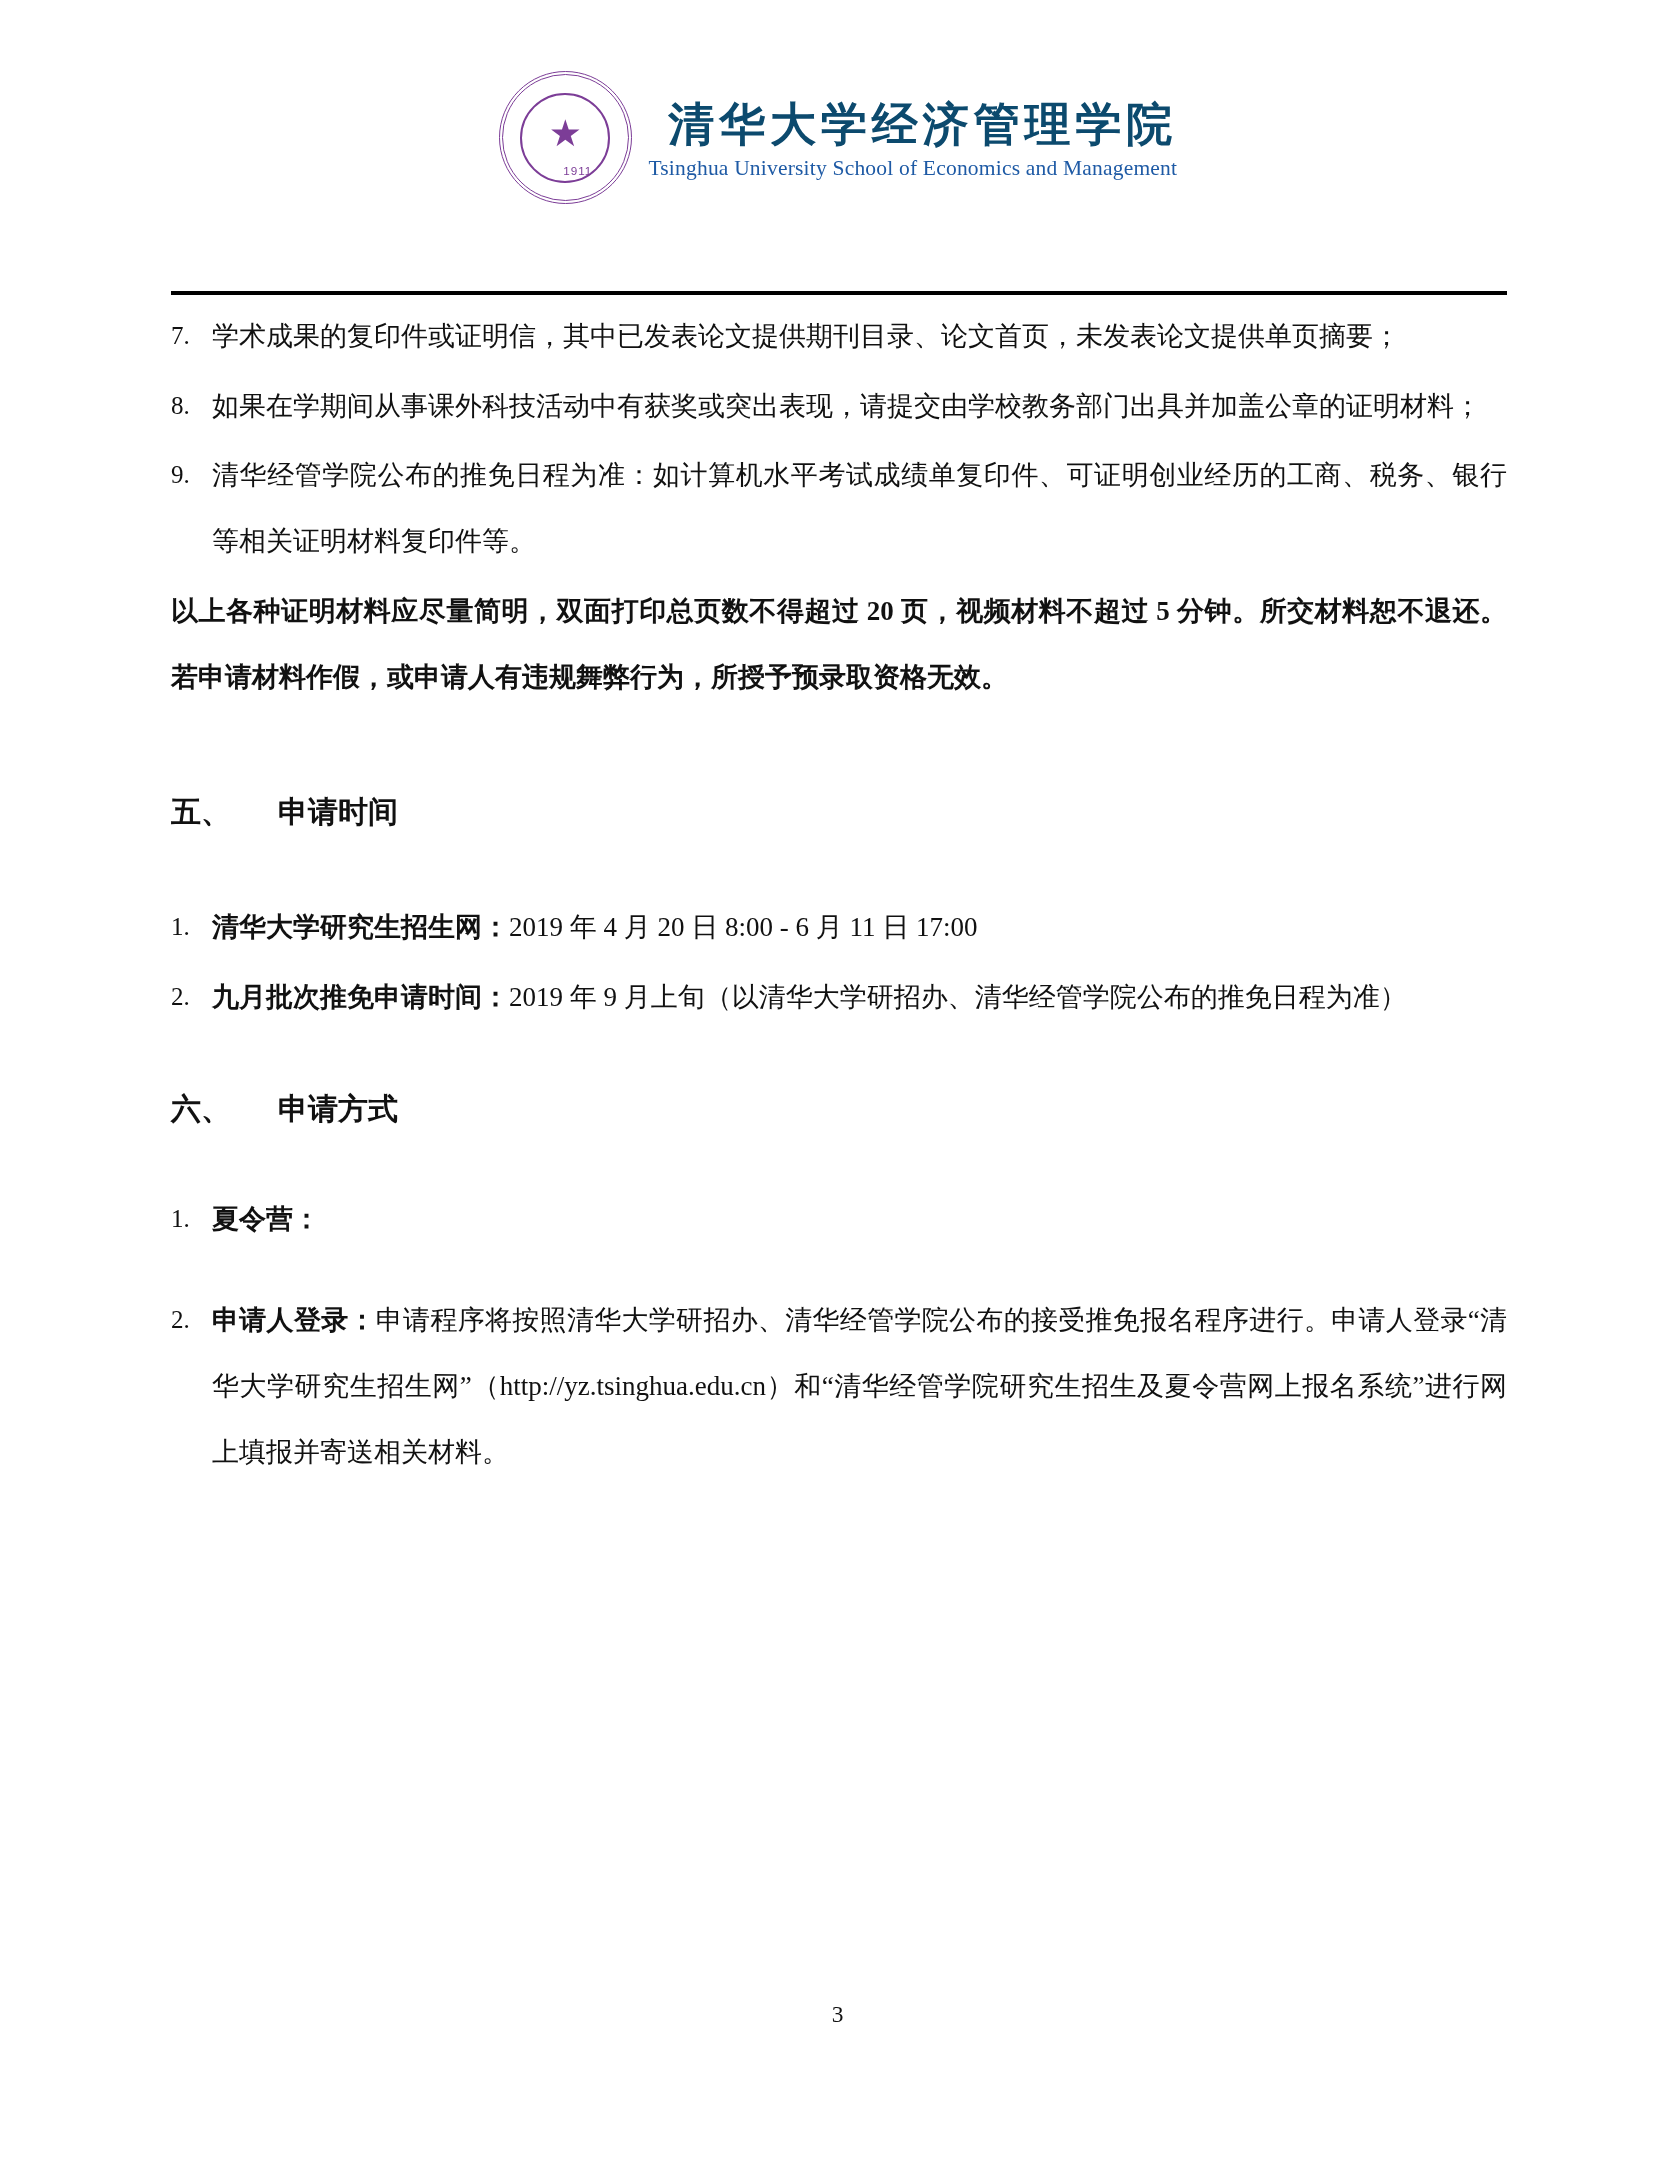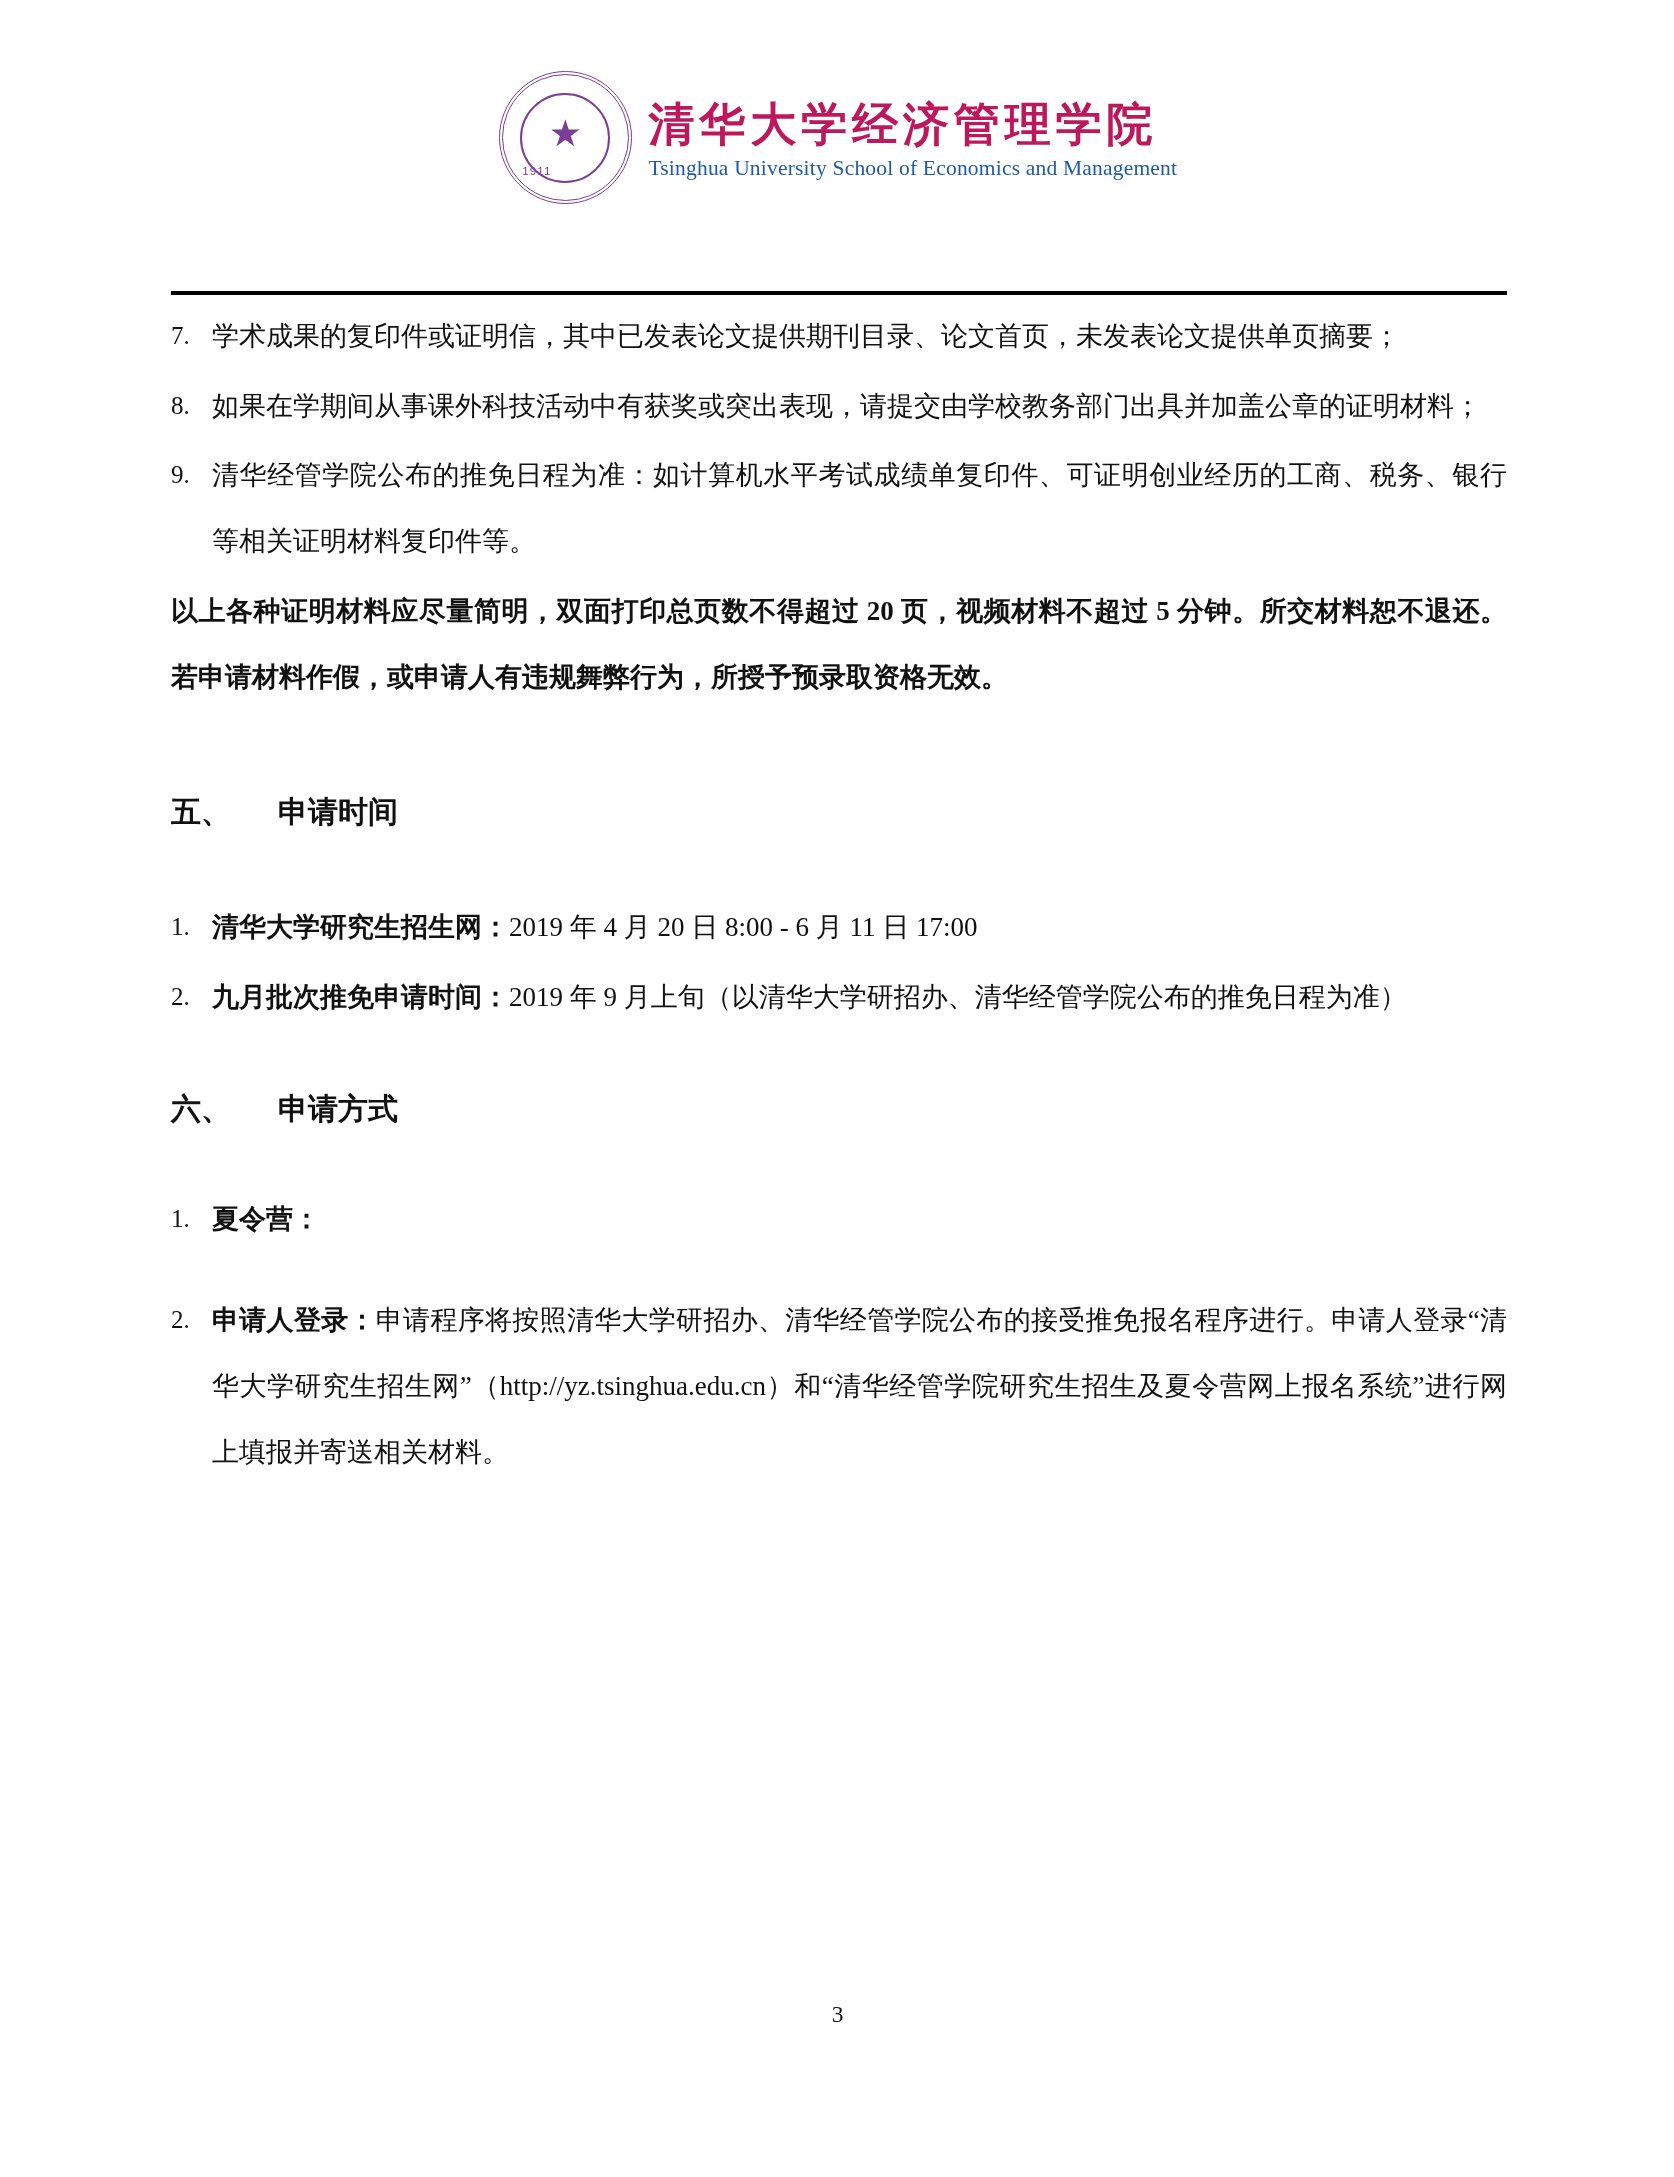--- a/index.html
+++ b/index.html
@@ -42,34 +42,35 @@
     display:flex;align-items:center;justify-content:center;
   }
   .seal-star{
     color:#7c3d97;
     font-size:37px;
     line-height:1;
     margin-top:-7.8px;
   }
   .seal-year{
     position:absolute;
-    bottom:3.9px;left:0;right:5px;
-    text-align:left;
+    bottom:3.9px;left:0;right:16px;
+    text-align:right;
     font-size:11.7px;
     color:#7c3d97;
     letter-spacing:1px;
     font-family:"Liberation Sans",sans-serif;
   }
   .title-block{display:flex;flex-direction:column;}
   .title-cn{
     font-size:46px;
     font-weight:bold;
-    color:#be185d;
+    color:#0c4a6e;
     letter-spacing:4.9px;
     line-height:1.25;
+    text-align:right;
   }
   .title-en{
     font-size:21.5px;
     color:#1e5aa5;
     margin-top:2px;
     letter-spacing:0.2px;
     font-family:Liberation Serif, serif;
   }
   .rule{
     height:3.9px;

